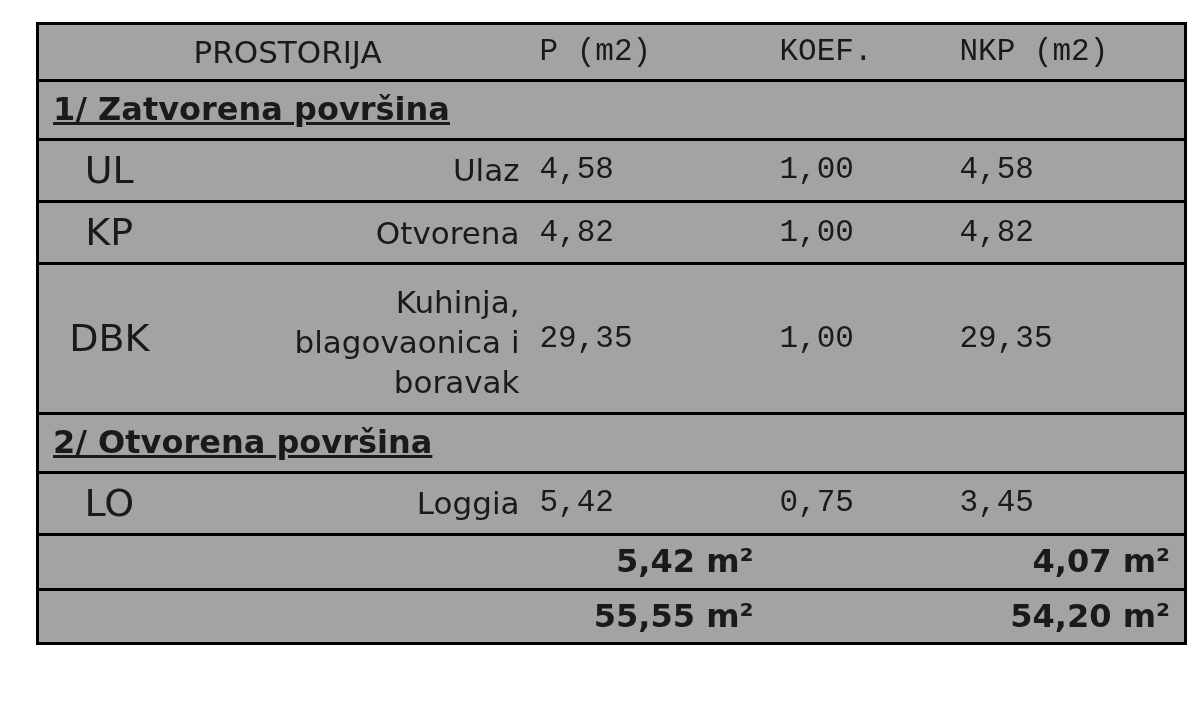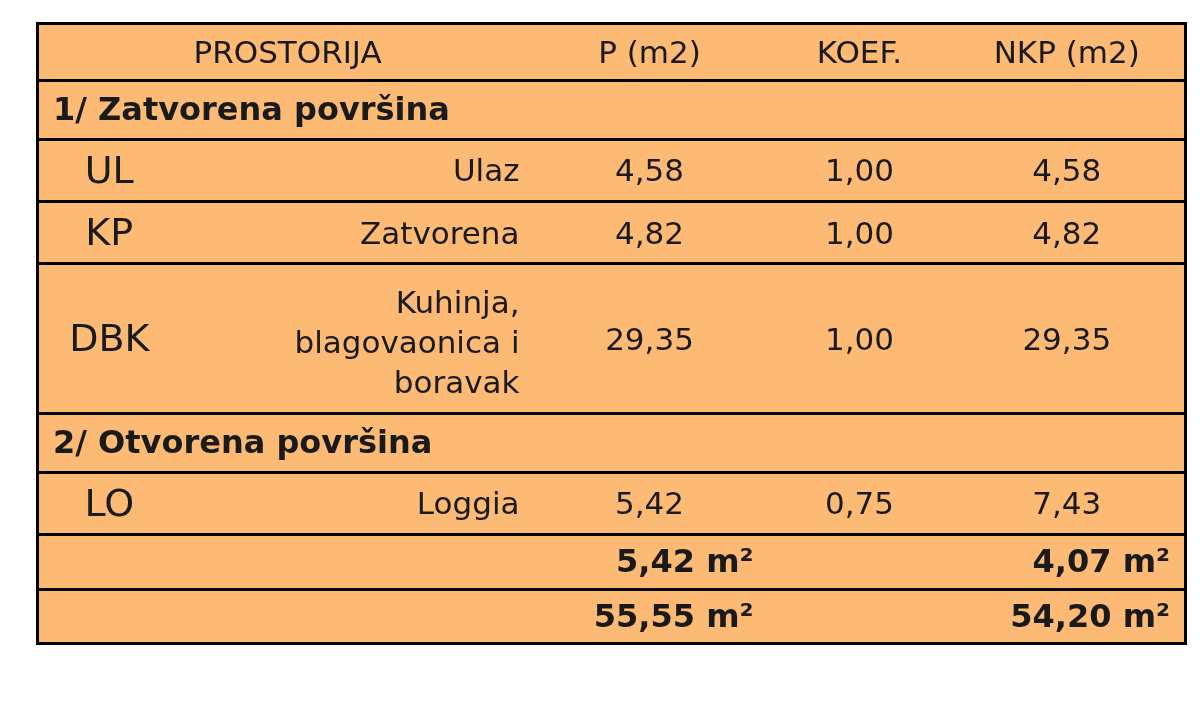--- a/index.html
+++ b/index.html
@@ -34,21 +34,21 @@
   table.area-table col.c-nkp   { width: 236px; }
 
   table.area-table td, table.area-table th {
     border-top: 3px solid #000;
     border-bottom: 3px solid #000;
     padding: 0;
     font-weight: normal;
     font-size: 31px;
     line-height: 1.24;
     vertical-align: middle;
-    background: #fdba74;
+    background: #a3a3a3;
   }
   
   table.area-table td.left-edge,
   table.area-table th.left-edge {
     border-left: 3px solid #000;
   }
   table.area-table td.right-edge,
   table.area-table th.right-edge {
     border-right: 3px solid #000;
   }
@@ -58,38 +58,40 @@
   }
   .cell.code {
     text-align: center;
     font-size: 38px;
   }
   .cell.name {
     text-align: right;
     padding-left: 14px;
   }
   .cell.num {
-    text-align: center;
+    text-align: left;
+    font-family: Liberation Mono, monospace;
   }
 
   tr.header-row td .cell {
     padding-top: 8px;
     padding-bottom: 8px;
   }
   tr.header-row td.hdr-name .cell { text-align: left; padding-left: 14px; }
 
   tr.section-row td {
     border-top: 3px solid #000;
     border-bottom: 3px solid #000;
   }
   .section-title {
     font-weight: bold;
     font-size: 32px;
     text-align: left;
     padding: 8px 10px 8px 14px;
+    text-decoration: underline;
   }
 
   .multiline {
     white-space: pre-line;
     line-height: 1.28;
     padding-top: 18px;
     padding-bottom: 10px;
   }
 
   .total {
@@ -162,21 +164,21 @@
         <td class="right-edge">
           <div class="cell num">4,58</div>
         </td>
       </tr>
 
       <tr>
         <td class="left-edge">
           <div class="cell code">KP</div>
         </td>
         <td>
-          <div class="cell name">Zatvorena</div>
+          <div class="cell name">Otvorena</div>
         </td>
         <td>
           <div class="cell num">4,82</div>
         </td>
         <td>
           <div class="cell num">1,00</div>
         </td>
         <td class="right-edge">
           <div class="cell num">4,82</div>
         </td>
@@ -217,21 +219,21 @@
         <td>
           <div class="cell name">Loggia</div>
         </td>
         <td>
           <div class="cell num">5,42</div>
         </td>
         <td>
           <div class="cell num">0,75</div>
         </td>
         <td class="right-edge">
-          <div class="cell num">7,43</div>
+          <div class="cell num">3,45</div>
         </td>
       </tr>
 
       <tr>
         <td class="left-edge">
           <div class="cell blank">&nbsp;</div>
         </td>
         <td>
           <div class="cell blank">&nbsp;</div>
         </td>

